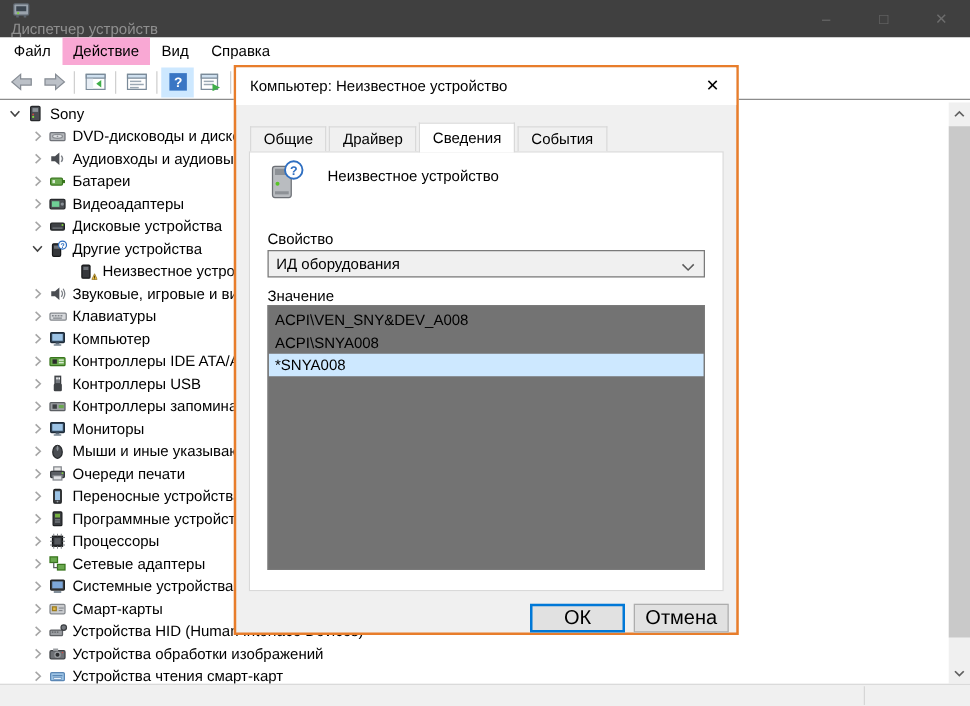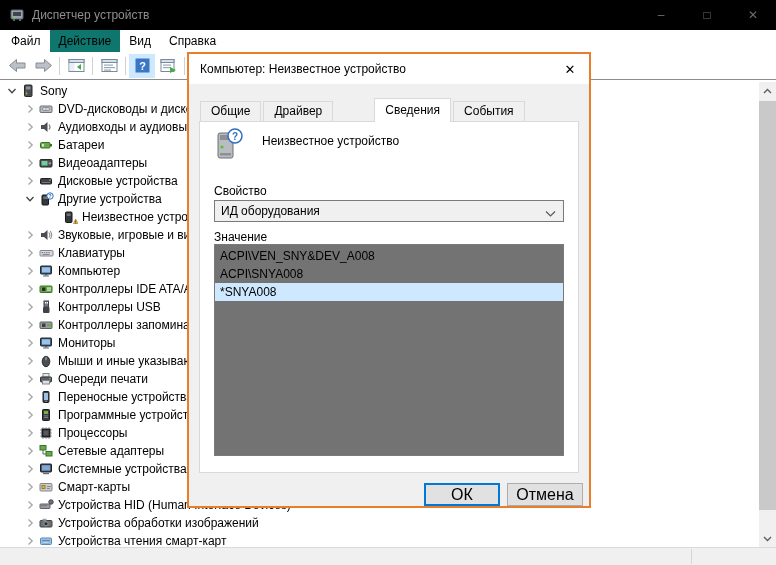--- a/index.html
+++ b/index.html
@@ -3,29 +3,29 @@
 <meta charset="utf-8">
 <style>
   * { margin:0; padding:0; box-sizing:border-box; }
   html,body { width:776px; height:565px; }
   body {
     font-family:"Liberation Sans","DejaVu Sans",sans-serif;
     font-size:12px; color:#000; background:#fff;
     position:relative; overflow:hidden;
   }
   
-  .titlebar { height:30px; display:flex; align-items:center; padding-left:9px; background:#000000; }
+  .titlebar { height:30px; display:flex; padding-left:9px; background:#404040;flex-direction:column; }
   .titlebar .app-icon { width:16px; height:16px; margin-right:7px; flex:0 0 auto; }
   .titlebar .title-text { color:#8f8f8f; font-size:12px; }
   .win-controls { position:absolute; right:0; top:0; height:30px; display:flex; }
   .win-btn { width:46px; height:30px; display:flex; align-items:center; justify-content:center;
              color:#6d6d6d; font-size:12px; }
   .menubar { height:22px; display:flex; align-items:stretch; padding-left:2px; background:#fff; }
   .menu-item { padding:0 9px; line-height:22px; cursor:default; }
-  .menu-item.hl { background:#0f766e; }
+  .menu-item.hl { background:#f9a8d4; }
   .toolbar { height:28px; display:flex; align-items:center; padding-left:4px;
              background:#fff; border-bottom:1px solid #8c8c8c; }
   .tb-btn { width:26px; height:24px; display:flex; align-items:center; justify-content:center; }
   .tb-btn.active { background:#cde8ff; }
   .tb-sep { width:1px; height:18px; background:#d0d0d0; margin:0 3px; }
   
   .content { position:absolute; top:52px; left:0; right:0; bottom:18px; background:#fff; overflow:hidden; }
   .tree { position:absolute; top:30px; left:0; right:17px; }
   .tree-row { height:18px; display:flex; align-items:center; white-space:nowrap; }
   .tree-row .chev { width:16px; height:16px; display:flex; align-items:center; justify-content:center; flex:0 0 auto; }
@@ -40,21 +40,21 @@
   .statusbar .divider { position:absolute; left:691px; top:1px; bottom:1px; width:1px; background:#d6d6d6; }
   
   .dialog { position:absolute; left:187px; top:52px; width:404px; height:456px; z-index:10;
             background:#f0f0f0; border:2px solid #e87d2b; }
   .dlg-title { height:30px; background:#fff; display:flex; align-items:center; padding-left:11px; position:relative; }
   .dlg-close { position:absolute; right:6px; top:3px; width:26px; height:24px; display:flex;
                align-items:center; justify-content:center; font-size:13px; color:#000; }
   .dlg-tabs { display:flex; align-items:flex-end; padding-left:11px; margin-top:13px; height:24px; position:relative; z-index:2; }
   .tab { height:20px; line-height:19px; padding:0 10px; background:#f0f0f0;
          border:1px solid #d9d9d9; border-bottom:none; margin-right:2px; }
-  .tab.active { height:24px; line-height:23px; background:#fff; margin-bottom:-1px;margin-left:39px; }
+  .tab.active { height:24px; line-height:23px; background:#fff; margin-bottom:-1px; }
   .dlg-page { position:relative; margin:0 10px; height:352px; border:1px solid #d9d9d9; background:#fff; z-index:1; }
   .dev-head { position:absolute; left:10px; top:5px; display:flex; align-items:flex-start; }
   .dev-head .dev-icon { width:36px; height:36px; margin-right:16px; }
   .dev-head .dev-name { margin-top:7px; }
   .lbl-prop { position:absolute; left:14px; top:62px; }
   .combo { position:absolute; left:14px; right:14px; top:78px; height:22px; background:#f0f0f0;
            border:1px solid #7a7a7a; display:flex; align-items:center; padding-left:6px; }
   .combo .chevron { position:absolute; right:7px; top:6px; }
   .lbl-val { position:absolute; left:14px; top:108px; }
   .listbox { position:absolute; left:14px; right:14px; top:122px; height:212px;

